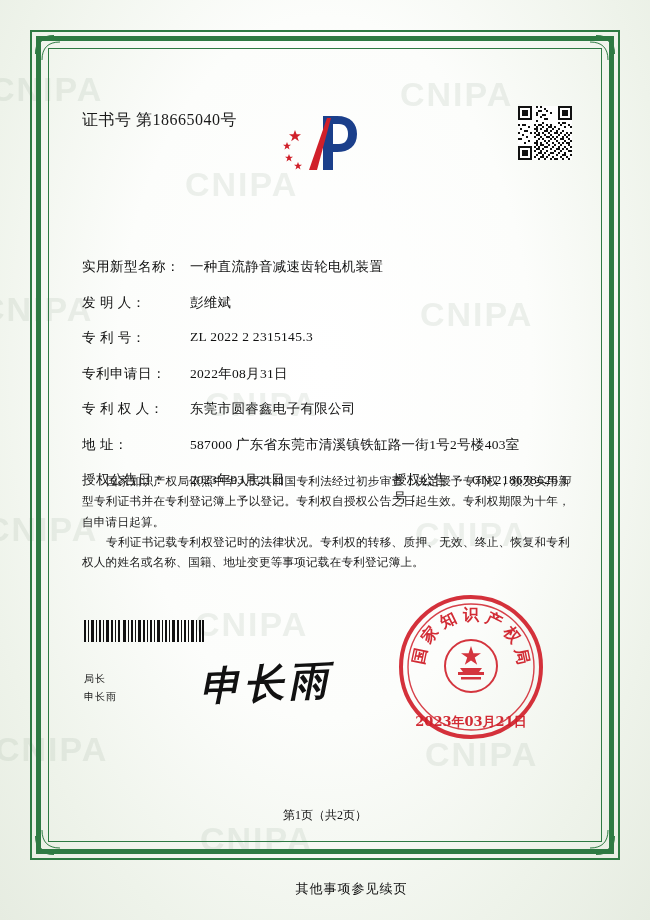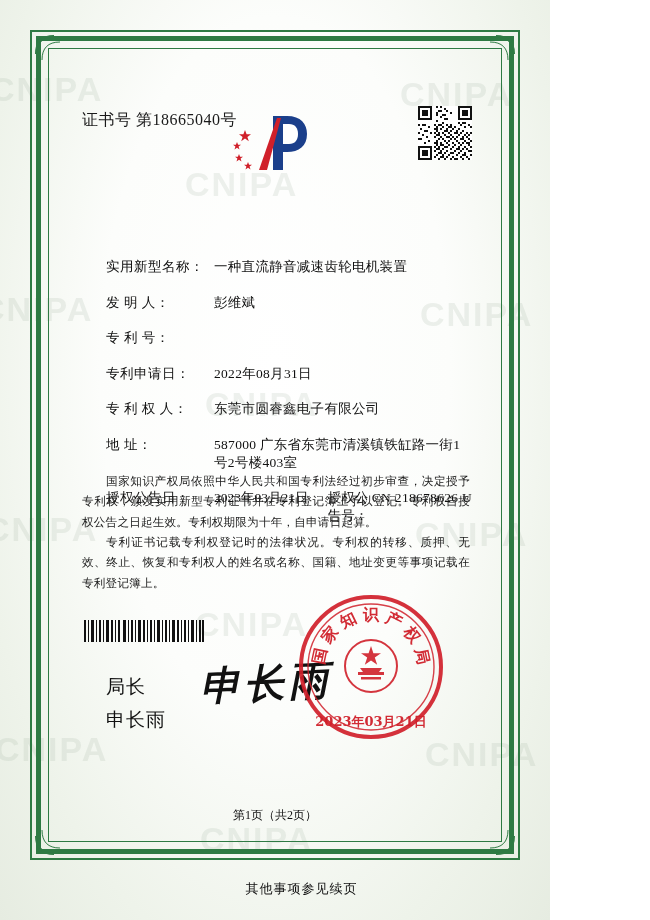--- a/index.html
+++ b/index.html
@@ -9,21 +9,21 @@
   body {
     width: 650px;
     height: 920px;
     background: #ffffff;
     font-family: "Liberation Serif", "DejaVu Serif", serif;
     overflow: hidden;
   }
 
   .page {
     position: relative;
-    width: 550px;
+    width: 650px;
     height: 920px;
     background:
       radial-gradient(ellipse at 50% 40%, #ffffff 0%, #fcfdfb 45%, #eef3ea 78%, #e6ece1 100%);
     overflow: hidden;
   }
 
   
   .watermarks {
     position: absolute;
     inset: 0;
@@ -132,21 +132,20 @@
     left: 22px;
     right: 18px;
     top: 198px;
   }
   .field {
     display: flex;
     align-items: flex-start;
     margin-bottom: 17.5px;
     font-size: 13.5px;
     color: #111;
-    margin-left: 24px;
   }
   .field .lbl {
     flex: 0 0 auto;
     width: 108px;
     letter-spacing: 0.5px;
   }
   .field .val {
     flex: 1 1 auto;
     letter-spacing: 0.3px;
   }
@@ -183,25 +182,24 @@
     top: 560px;
     width: 120px;
     height: 22px;
   }
 
   
   .sig-labels {
     position: absolute;
     left: 24px;
     top: 610px;
-    font-size: 19px;
+    font-size: 10px;
     line-height: 1.75;
     color: #111;
     letter-spacing: 1px;
-    margin-left: 22px;
   }
   .sig-script {
     position: absolute;
     left: 140px;
     top: 596px;
     font-size: 40px;
     font-family: "DejaVu Serif", serif;
     font-style: italic;
     font-weight: 700;
     color: #111;
@@ -479,20 +477,21 @@
         <span class="val">一种直流静音减速齿轮电机装置</span>
       </div>
 
       <div class="field">
         <span class="lbl">发 明 人：</span>
         <span class="val">彭维斌</span>
       </div>
 
       <div class="field">
         <span class="lbl">专 利 号：</span>
+        <span class="val">ZL 2022 2 2315145.3</span>
       </div>
 
       <div class="field">
         <span class="lbl">专利申请日：</span>
         <span class="val">2022年08月31日</span>
       </div>
 
       <div class="field">
         <span class="lbl">专 利 权 人：</span>
         <span class="val">东莞市圆睿鑫电子有限公司</span>

